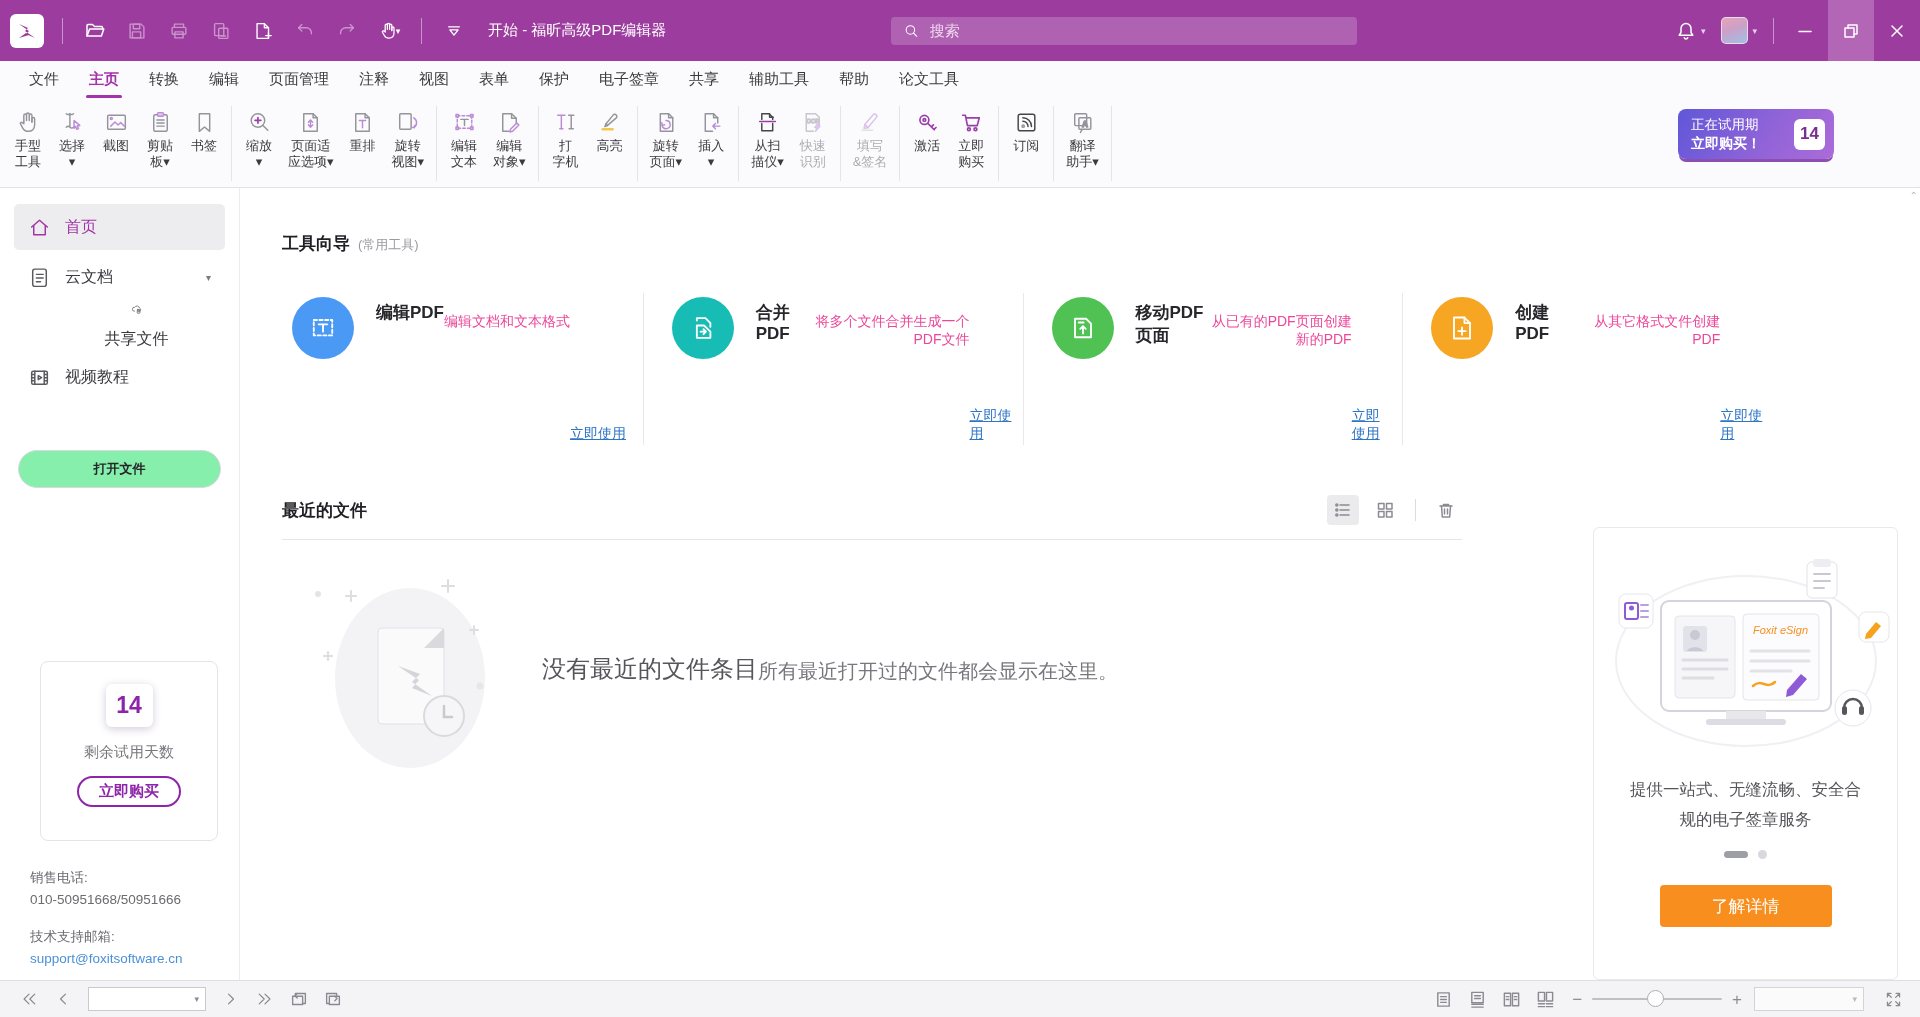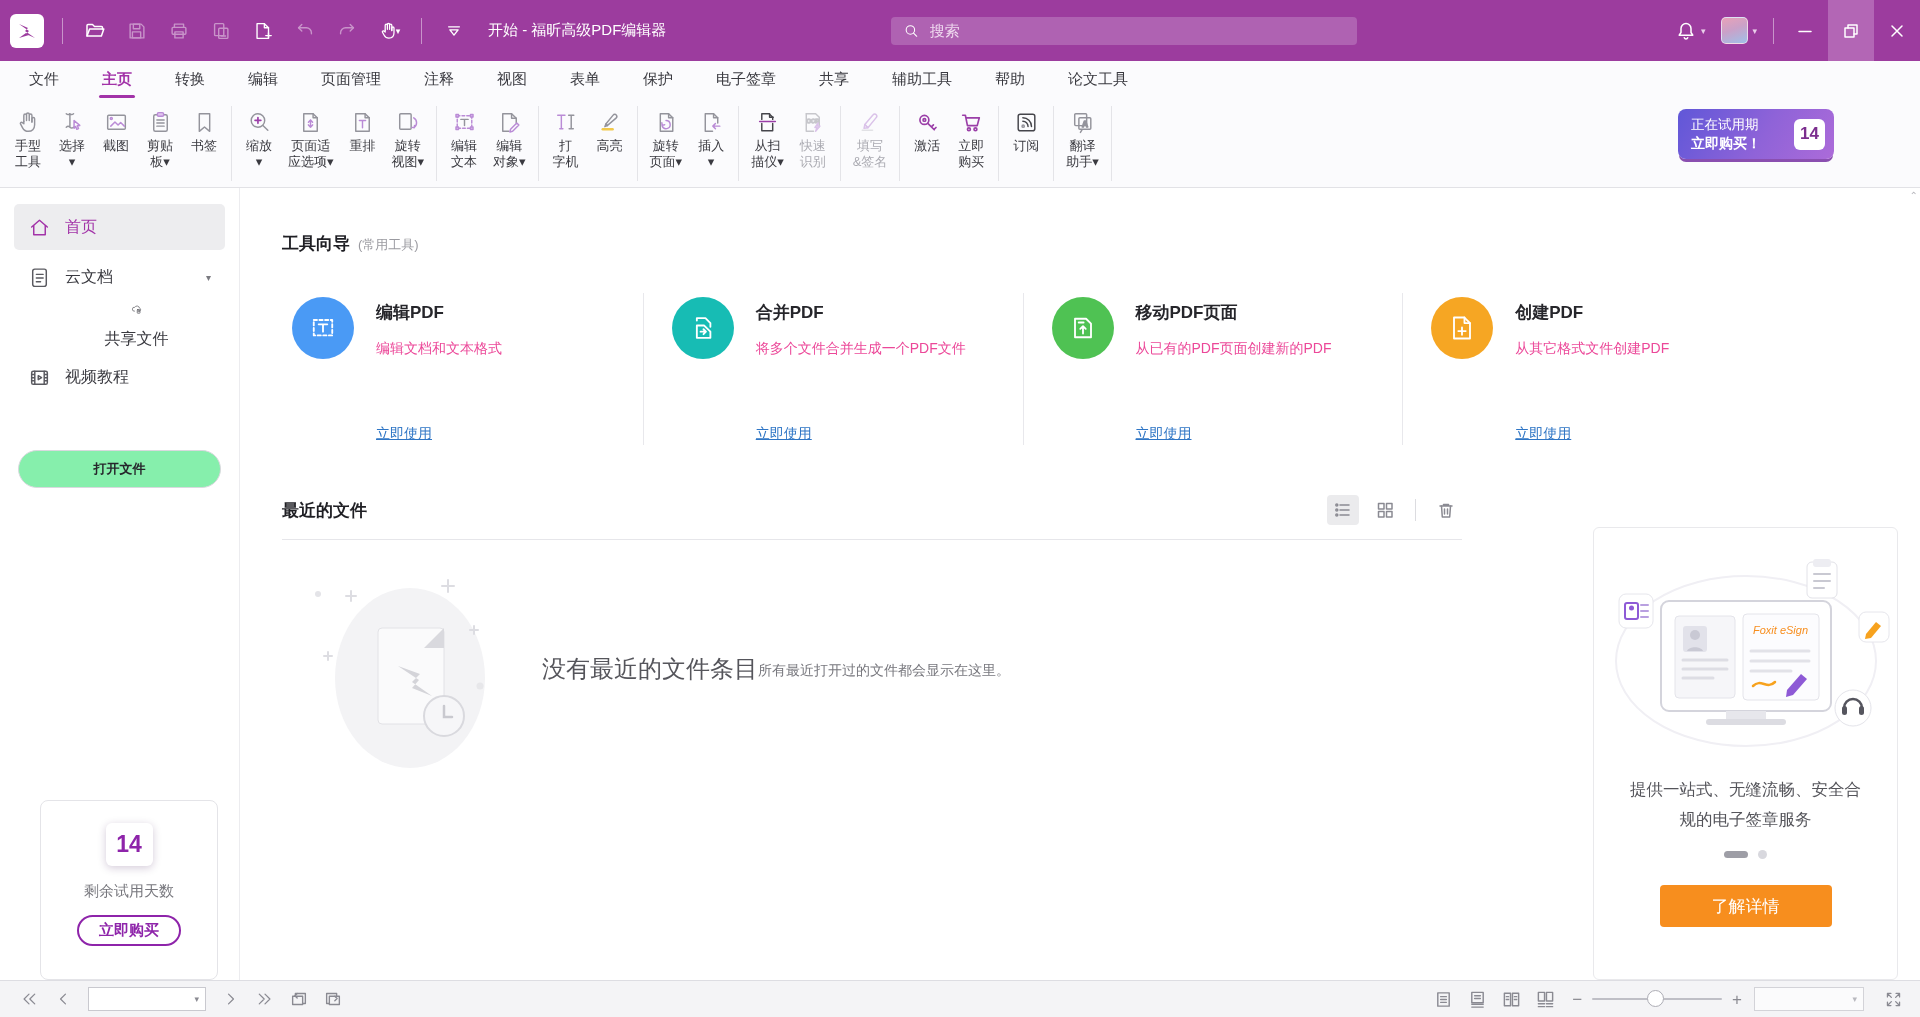--- a/index.html
+++ b/index.html
@@ -19,21 +19,21 @@
   .tb-search input { background:transparent; border:none; outline:none; color:#fff; font-size:15px; width:100%; font-family:inherit; }
   .tb-search input::placeholder { color:#EFD8EF; opacity:1; }
   .tb-right { display:flex; align-items:center; height:100%; }
   .tb-icon-btn { display:flex; align-items:center; gap:4px; padding:0 8px; height:100%; cursor:pointer; }
   .avatar { width:27px; height:27px; border-radius:5px; background:linear-gradient(160deg,#e8a2b8 0%,#caa1c8 45%,#9fc0e8 100%); border:1px solid rgba(255,255,255,.6); }
   .caret-sm { font-size:9px; color:#E9CFEA; }
   .win-btn { width:46px; height:100%; display:flex; align-items:center; justify-content:center; cursor:pointer; }
   .win-btn.active { background:#B366B5; }
 
   
-  .menubar { height:37px; background:#FBFBFD; display:flex; align-items:flex-end; padding-left:14px; gap:13px; flex:0 0 auto; }
+  .menubar { height:37px; background:#FBFBFD; display:flex; align-items:flex-end; padding-left:14px; gap:0; flex:0 0 auto; }
   .menu-item { font-size:15px; color:#3A3A40; padding:0 15px 9px 15px; position:relative; cursor:pointer; white-space:nowrap; }
   .menu-item.active { color:#A233A8; font-weight:bold; }
   .menu-item.active::after { content:""; position:absolute; left:12px; right:12px; bottom:0; height:3px; background:#A233A8; border-radius:2px; }
 
   
   .ribbon { height:90px; background:#FBFBFD; border-bottom:1px solid #E2E2E6; display:flex; align-items:flex-start; padding:6px 0 0 6px; position:relative; flex:0 0 auto; }
   .rb-item { display:flex; flex-direction:column; align-items:center; padding:2px 7px; min-width:44px; cursor:pointer; border-radius:4px; }
   .rb-ico { height:32px; display:flex; align-items:center; justify-content:center; }
   .rb-lbl { font-size:13px; line-height:16px; color:#3A3A40; text-align:center; white-space:nowrap; }
   .rb-item.dim .rb-lbl { color:#ABABB2; }
@@ -66,36 +66,36 @@
   .main { flex:1 1 auto; position:relative; background:#fff; overflow:hidden; }
   .scroll-up { position:absolute; right:2px; top:2px; color:#B8B8BE; font-size:10px; }
   .sect-head { display:flex; align-items:baseline; gap:8px; margin:44px 0 0 42px; }
   .sect-title { font-size:17px; font-weight:bold; color:#1F1F24; }
   .sect-sub { font-size:13px; color:#9A9AA0; }
   .cards-row { display:flex; margin:38px 0 0 42px; width:1500px; }
   .tool-card { flex:1 1 0; display:flex; padding:4px 10px 0 10px; position:relative; }
   .tool-card + .tool-card { border-left:1px solid #E8E8EC; padding-left:28px; }
   .tc-icon { width:62px; height:62px; border-radius:50%; flex:0 0 auto; display:flex; align-items:center; justify-content:center; }
   .tc-icon.c0 { background:#4A9AF5; } .tc-icon.c1 { background:#17BCB4; } .tc-icon.c2 { background:#4FC253; } .tc-icon.c3 { background:#F6A623; }
-  .tc-body { margin-left:22px; display:flex; flex-direction:column; }
+  .tc-body { margin-left:22px; display:flex; flex-direction:row; }
   .tc-title { font-size:17px; font-weight:bold; color:#26262B; margin-top:4px; }
   .tc-desc { font-size:14px; color:#ec4899; margin-top:16px;text-align:right; }
   .tc-link { margin-top:auto; font-size:14px; color:#2E75C5; text-decoration:underline; cursor:pointer; padding-bottom:2px; }
   .tool-card { height:152px; }
 
   .recent-head { display:flex; align-items:center; margin:50px 0 0 42px; width:1180px; }
   .view-toggles { margin-left:auto; display:flex; align-items:center; gap:10px; }
   .vt-btn { width:32px; height:30px; display:flex; align-items:center; justify-content:center; border-radius:4px; cursor:pointer; }
   .vt-btn.active { background:#EBEBED; }
   .vt-sep { width:1px; height:22px; background:#DCDCE0; margin:0 4px; }
   .recent-divider { width:1180px; height:1px; background:#E6E6EA; margin:14px 0 0 42px; }
   .empty-wrap { width:1180px; margin-left:42px; display:flex; flex-direction:row; align-items:center; }
   .empty-illus { margin-top:28px; }
   .empty-title { font-size:24px; color:#55555B; margin-top:14px; }
-  .empty-sub { font-size:14px; color:#77777D; margin-top:18px; }
+  .empty-sub { font-size:20px; color:#77777D; margin-top:18px; }
 
   
   .promo { position:absolute; top:339px; right:22px; width:305px; height:453px; border:1px solid #E9E9EC; border-radius:6px; background:#fff; display:flex; flex-direction:column; align-items:center; padding-top:28px; }
   .promo-text { font-size:16.5px; color:#55555B; text-align:center; line-height:30px; margin-top:18px; }
   .promo-dots { display:flex; align-items:center; gap:10px; margin-top:16px; }
   .dot-active { width:24px; height:7px; border-radius:4px; background:#9E9EA6; cursor:pointer; }
   .dot { width:9px; height:9px; border-radius:50%; background:#D8D8DE; cursor:pointer; }
   .promo-btn { margin-top:26px; width:172px; height:42px; background:#F78E1E; border:none; border-radius:4px; color:#fff; font-size:17px; cursor:pointer; font-family:inherit; }
 
   
@@ -554,20 +554,30 @@
         <span>视频教程</span>
       </div>
       <button class="open-file-btn">打开文件</button>
 
       <div class="trial-card">
         <div class="days-box">14</div>
         <div class="cap">剩余试用天数</div>
         <button class="buy">立即购买</button>
       </div>
 
+      <div class="contact">
+        <div class="blk">
+          <div>销售电话:</div>
+          <div>010-50951668/50951666</div>
+        </div>
+        <div class="blk">
+          <div>技术支持邮箱:</div>
+          <div class="email">support@foxitsoftware.cn</div>
+        </div>
+      </div>
     </div>
 
     <div class="main">
       <div class="scroll-up">⌃</div>
 
       <div class="sect-head">
         <span class="sect-title">工具向导</span>
         <span class="sect-sub">(常用工具)</span>
       </div>
 

